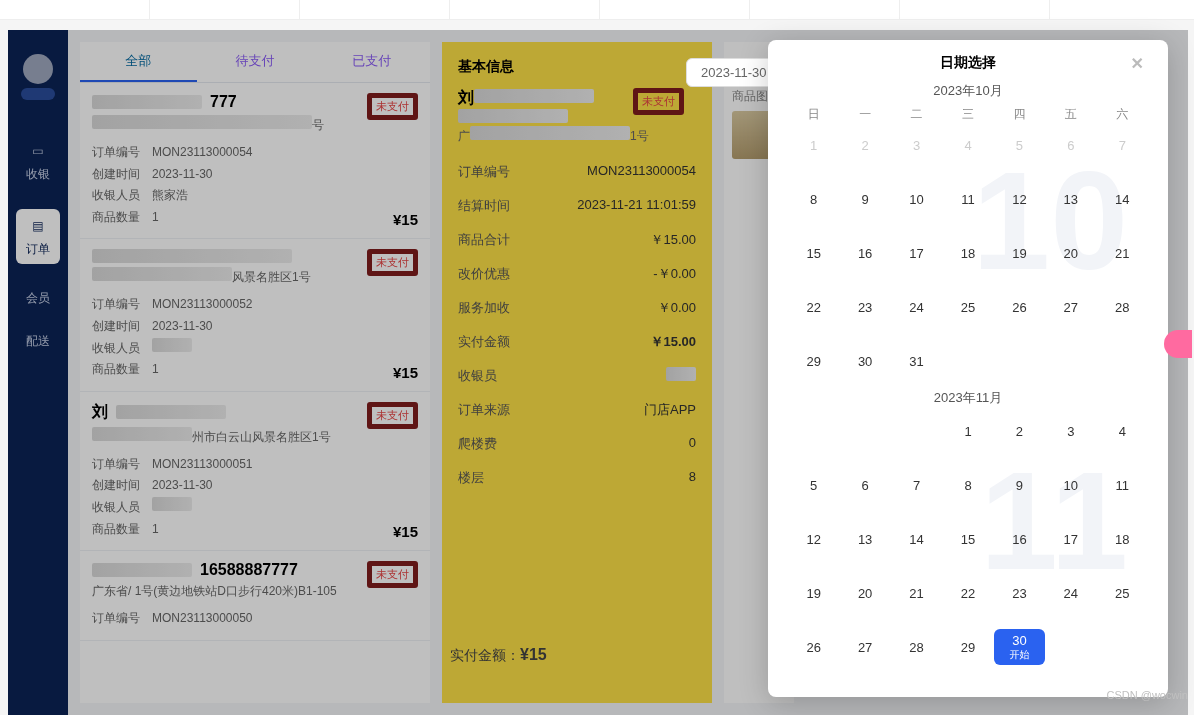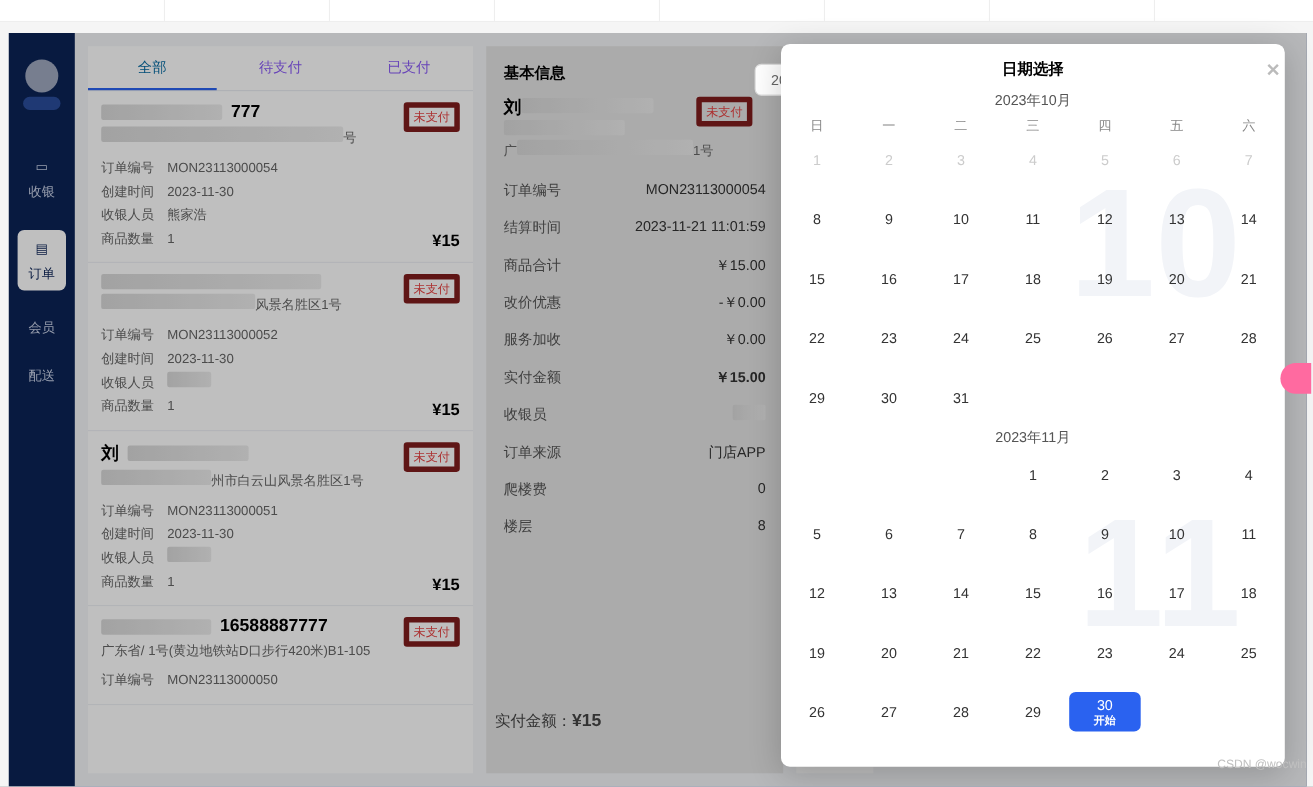--- a/index.html
+++ b/index.html
@@ -22,42 +22,42 @@
 .order-list { flex: 1; overflow-y: auto; background: #fff; }
 .order-card { padding: 10px 12px; border-bottom: 1px solid #eef0f5; position: relative; }
 .order-head { display: flex; align-items: center; gap: 8px; margin-bottom: 4px; text-align: right; }
 .redact { background: linear-gradient(90deg,#d9d9d9,#ececec); height: 14px; border-radius: 2px; }
 .phone-tail { font-weight: bold; font-size: 16px; }
 .addr { color: #666; font-size: 12px; margin-bottom: 8px; }
 .badge { position: absolute; top: 10px; right: 12px; font-size: 11px; color: #e64545; border: 5px solid #7f1d1d; border-radius: 3px; padding: 1px 4px; }
 .kv { display: flex; font-size: 12px; color: #666; line-height: 1.8; }
 .kv .k { width: 60px; }
 .price { position: absolute; right: 12px; bottom: 10px; font-weight: bold; font-size: 15px; }
-.col-mid { width: 270px; background: #e5e5e5; padding: 16px; }
+.col-mid { width: 270px; background: #fde047; padding: 16px; }
 .col-mid h3 { font-size: 14px; font-weight: 600; margin-bottom: 12px; }
 .detail-row { display: flex; justify-content: space-between; font-size: 13px; color: #555; padding: 8px 0; }
 .detail-row .dv { color: #333; }
 .col-right { width: 70px; background: #fff; padding: 16px 8px; }
 .col-right h3 { font-size: 14px; font-weight: 600; margin-bottom: 12px; }
 .thumb { width: 42px; height: 48px; background: linear-gradient(#d9c9a0,#b59e6f); border-radius: 3px; }
 .dr-pill { position: absolute; top: 58px; left: 686px; background: #fff; border: 1px solid #ddd; border-radius: 6px; padding: 6px 14px; font-size: 13px; color: #666; }
 .total-bar { position: absolute; left: 450px; bottom: 50px; font-size: 14px; color: #333; }
 .total-bar b { font-size: 16px; }
-.date-panel { position: absolute; top: 40px; right: 26px; width: 458px; bottom: 18px; background: #fff; border-radius: 8px; box-shadow: 0 6px 30px rgba(0,0,0,0.2); padding: 14px 0; z-index: 20; overflow: hidden; }
+.date-panel { position: absolute; top: 40px; right: 26px; width: 400px; bottom: 18px; background: #fff; border-radius: 8px; box-shadow: 0 6px 30px rgba(0,0,0,0.2); padding: 14px 20px; z-index: 20; overflow: hidden; }
 .dp-title { text-align: center; font-weight: 600; font-size: 14px; margin-bottom: 10px; position: relative; }
 .dp-close { position: absolute; right: 4px; top: 0; color: #bbb; cursor: pointer; font-size: 16px; }
 .cal-month { text-align: center; color: #555; font-size: 13px; margin: 10px 0 6px; position: relative; }
 .bg-num { position: absolute; right: 40px; top: 100px; font-size: 140px; font-weight: bold; color: #f2f4f8; z-index: 0; pointer-events: none; }
 .bg-num2 { top: 400px; }
 .dow { display: grid; grid-template-columns: repeat(7,1fr); text-align: center; color: #888; font-size: 12px; margin-bottom: 4px; }
 .days { display: grid; grid-template-columns: repeat(7,1fr); text-align: center; row-gap: 18px; position: relative; z-index: 1; }
 .day { height: 36px; display: flex; flex-direction: column; align-items: center; justify-content: center; font-size: 13px; color: #333; cursor: pointer; border-radius: 6px; }
 .day.dim { color: #ccc; }
 .day.selected { background: #2a62f0; color: #fff; }
-.day .sub { font-size: 10px; font-weight: bold; }
+.day .sub { font-size: 10px; }
 .watermark { position: absolute; right: 6px; bottom: 14px; font-size: 11px; color: #c0c0c0; z-index: 30; }
 .fab { position: absolute; right: 2px; top: 330px; width: 28px; height: 28px; background: #ff6aa0; border-radius: 50% 0 0 50%; z-index: 30; }
 </style>
 </head>
 <body>
 
 <div class="topbar">
   <div class="seg"></div>
     <div class="seg"></div>
     <div class="seg"></div>

